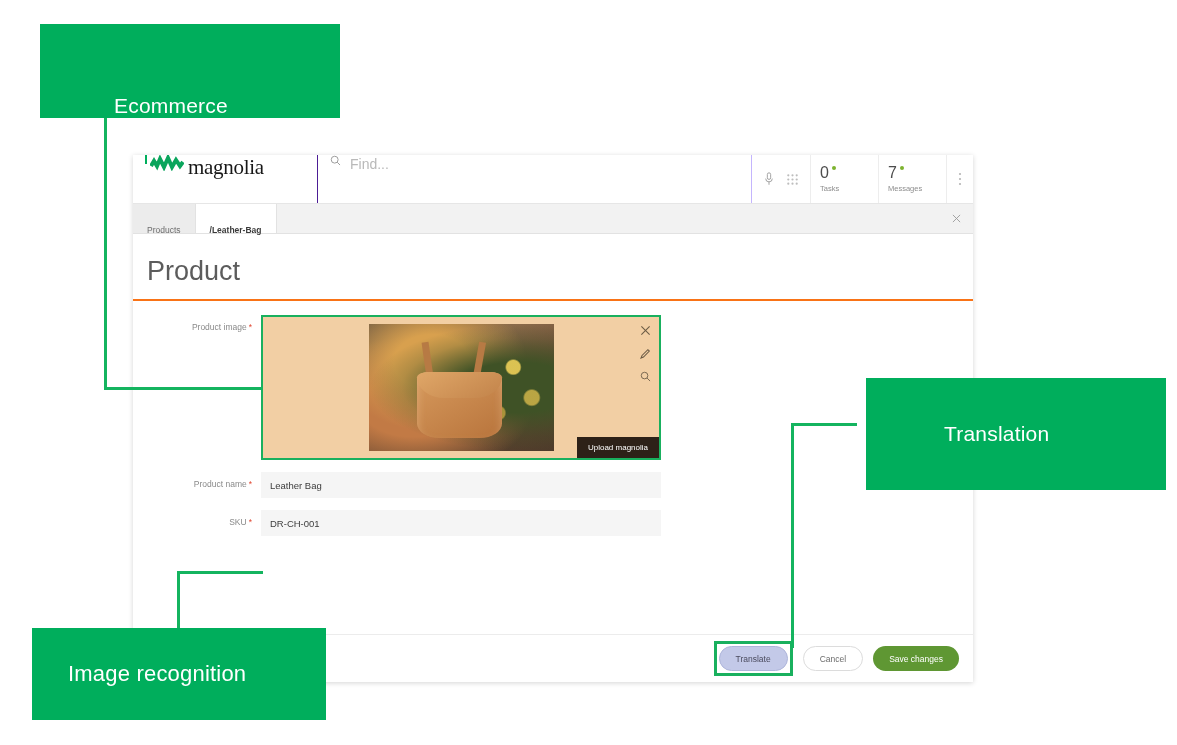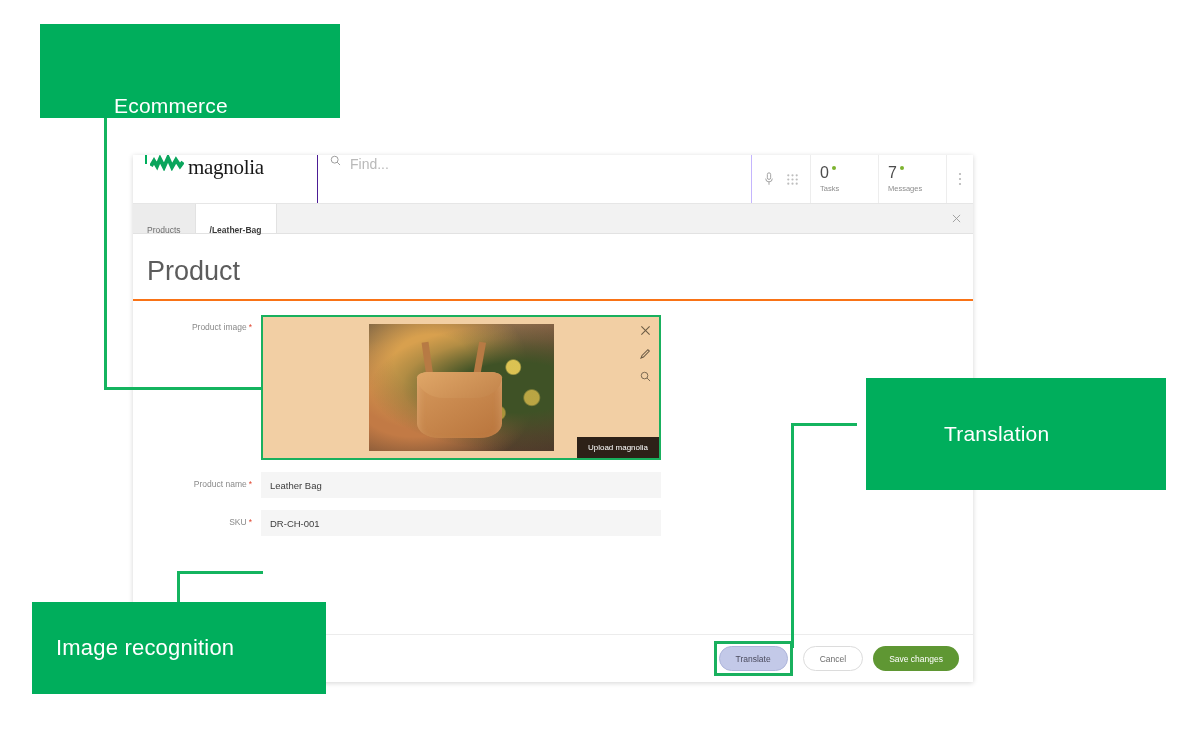--- a/index.html
+++ b/index.html
@@ -22,21 +22,21 @@
     z-index:30;
   }
   .callout span { font-weight:400; letter-spacing:.2px; }
 
   #callout-ecommerce { left:40px; top:24px; width:300px; height:94px; padding-left:74px;align-items:flex-end; }
   #callout-ecommerce span { font-size:21px; }
 
   #callout-translation { left:854px; top:378px; width:300px; height:112px; padding-left:78px;margin-left:12px; }
   #callout-translation span { font-size:21px; }
 
-  #callout-image-recognition { left:32px; top:602px; width:294px; height:92px; padding-left:24px; }
+  #callout-image-recognition { left:32px; top:628px; width:294px; height:92px; padding-left:36px; }
   #callout-image-recognition span { font-size:22px; }
 
   
   .conn { position:absolute; background:#14b45f; z-index:29; }
 
   
   #app-window {
     position:absolute;
     left:133px; top:155px;
     width:840px; height:527px;

